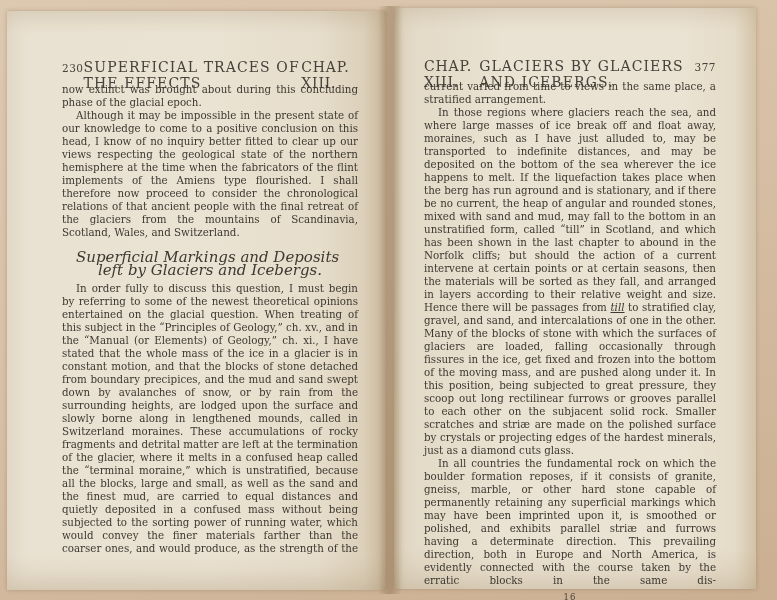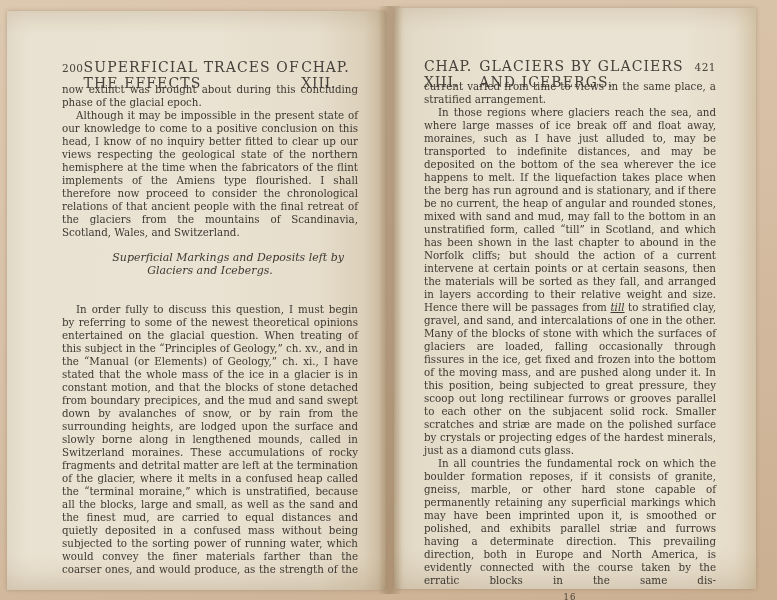--- a/index.html
+++ b/index.html
@@ -57,62 +57,62 @@
     text-align: justify;
     color: #3d3831;
   }
   .page-left .text-block { left: 55px; width: 296px; top: 72px; }
   .page-right .text-block { left: 30px; width: 292px; top: 72px; }
   .text-block p { margin: 0; }
   .text-block p.indent { text-indent: 14px; }
   .text-block p.cont { text-align-last: justify; }
   .text-block p.section-heading {
     font-style: italic;
-    text-align: right;
+    text-align: left;
     text-align-last: center;
     text-indent: 0;
-    margin: 12px 14px 26px 14px;
-    font-size: 11px;
+    margin: 12px 14px 5px 14px;
+    font-size: 15px;
   }
   .italic { font-style: italic; text-decoration: underline; }
   .signature-mark {
     margin-top: 4px;
     text-align: center;
     text-align-last: center;
     font-size: 8.5px;
     letter-spacing: 1px;
     color: #4a443c;
   }
 </style>
 </head>
 <body>
 
 <div class="scan">
 
   <div class="page page-left">
     <div class="running-header">
-      <span class="pagenum">200</span>
+      <span class="pagenum">230</span>
       <span class="header-title">SUPERFICIAL TRACES OF THE EFFECTS</span>
       <span class="chap">CHAP. XIII.</span>
     </div>
     <div class="text-block">
       <div>
           <p class=""><span>now extinct was brought about during this concluding phase of the glacial epoch.</span></p>
           <p class="indent"><span>Although it may be impossible in the present state of our knowledge to come to a positive conclusion on this head, I know of no inquiry better fitted to clear up our views respecting the geological state of the northern hemisphere at the time when the fabricators of the flint implements of the Amiens type flourished. I shall therefore now proceed to consider the chronological relations of that ancient people with the final retreat of the glaciers from the mountains of Scandinavia, Scotland, Wales, and Switzerland.</span></p>
           <p class="section-heading"><span>Superficial Markings and Deposits left by Glaciers and Icebergs.</span></p>
           <p class="indent cont"><span>In order fully to discuss this question, I must begin by referring to some of the newest theoretical opinions entertained on the glacial question.  When treating of this subject in the “Principles of Geology,” ch. xv., and in the “Manual (or Elements) of Geology,” ch. xi., I have stated that the whole mass of the ice in a glacier is in constant motion, and that the blocks of stone detached from boundary precipices, and the mud and sand swept down by avalanches of snow, or by rain from the surrounding heights, are lodged upon the surface and slowly borne along in lengthened mounds, called in Switzerland moraines.  These accumulations of rocky fragments and detrital matter are left at the termination of the glacier, where it melts in a confused heap called the “terminal moraine,” which is unstratified, because all the blocks, large and small, as well as the sand and the finest mud, are carried to equal distances and quietly deposited in a confused mass without being subjected to the sorting power of running water, which would convey the finer materials farther than the coarser ones, and would produce, as the strength of the</span></p>
         </div>
     </div>
   </div>
 
   <div class="page page-right">
     <div class="running-header">
       <span class="chap">CHAP. XIII.</span>
       <span class="header-title">GLACIERS BY GLACIERS AND ICEBERGS.</span>
-      <span class="pagenum">421</span>
+      <span class="pagenum">377</span>
     </div>
     <div class="text-block">
       <div>
           <p class=""><span>current varied from time to views in the same place, a stratified arrangement.</span></p>
           <p class="indent"><span>In those regions where glaciers reach the sea, and where large masses of ice break off and float away, moraines, such as I have just alluded to, may be transported to indefinite distances, and may be deposited on the bottom of the sea wherever the ice happens to melt.  If the liquefaction takes place when the berg has run aground and is stationary, and if there be no current, the heap of angular and rounded stones, mixed with sand and mud, may fall to the bottom in an unstratified form, called “till” in Scotland, and which has been shown in the last chapter to abound in the Norfolk cliffs; but should the action of a current intervene at certain points or at certain seasons, then the materials will be sorted as they fall, and arranged in layers according to their relative weight and size.  Hence there will be passages from </span><span class="italic">till</span><span> to stratified clay, gravel, and sand, and intercalations of one in the other. Many of the blocks of stone with which the surfaces of glaciers are loaded, falling occasionally through fissures in the ice, get fixed and frozen into the bottom of the moving mass, and are pushed along under it.  In this position, being subjected to great pressure, they scoop out long rectilinear furrows or grooves parallel to each other on the subjacent solid rock. Smaller scratches and striæ are made on the polished surface by crystals or projecting edges of the hardest minerals, just as a diamond cuts glass.</span></p>
           <p class="indent cont"><span>In all countries the fundamental rock on which the boulder formation reposes, if it consists of granite, gneiss, marble, or other hard stone capable of permanently retaining any superficial markings which may have been imprinted upon it, is smoothed or polished, and exhibits parallel striæ and furrows having a determinate direction.  This prevailing direction, both in Europe and North America, is evidently connected with the course taken by the erratic blocks in the same dis-</span></p>
         </div>
       <div class="signature-mark">16</div>
     </div>
   </div>

